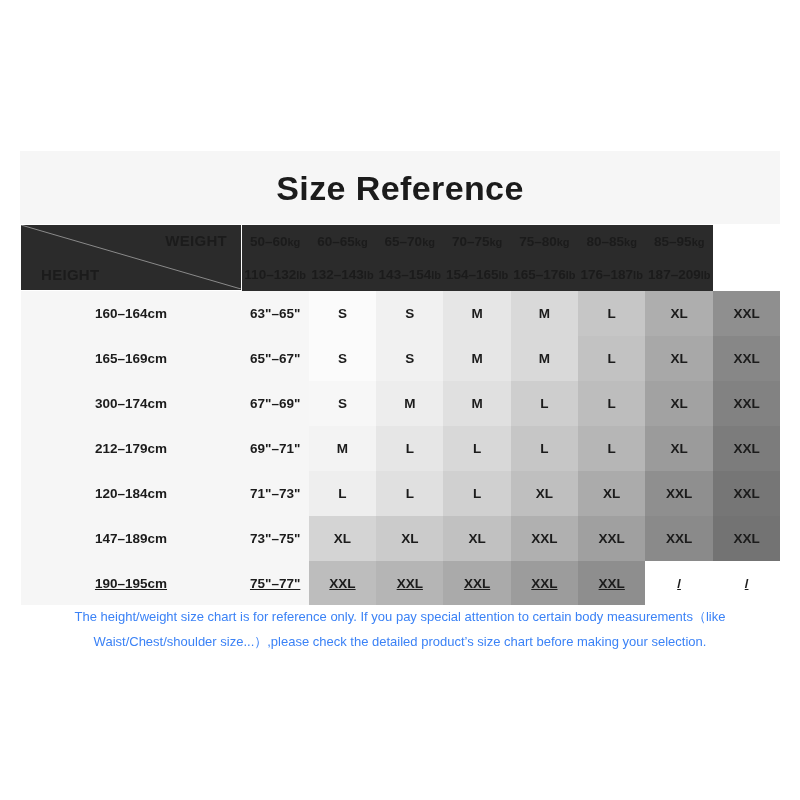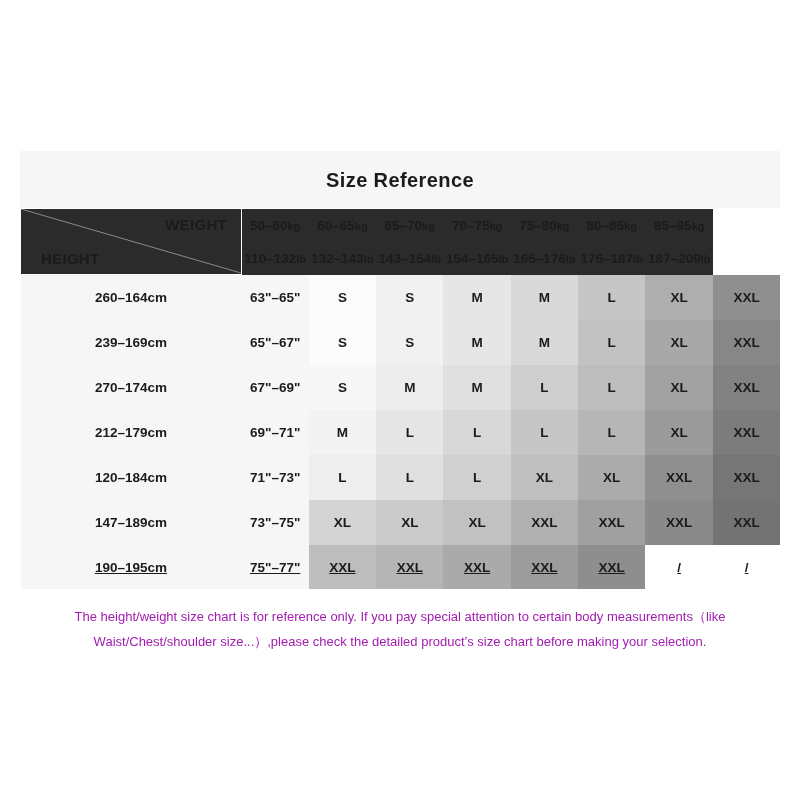--- a/index.html
+++ b/index.html
@@ -18,21 +18,21 @@
   }
   #card {
     position: absolute;
     left: 20px;
     top: 151px;
     width: 760px;
   }
   #title {
     background: #f6f6f6;
     text-align: center;
-    font-size: 20px;
+    font-size: 34px;
     font-weight: bold;
     color: #1b1b1b;
     letter-spacing: 0.4px;
     padding: 18px 0 16px 0;
   }
   table.size {
     border-collapse: collapse;
     width: 760px;
     table-layout: fixed;
   }
@@ -112,21 +112,21 @@
     border-bottom: 1px dashed #d8d8d8;
   }
   td.cell.last { border-right: none; }
   tr.last td { border-bottom: none; text-decoration: underline; }
   .note {
     position: absolute;
     left: 20px;
     top: 604px;
     width: 760px;
     text-align: center;
-    color: #a21caf;
+    color: #3b82f6;
     font-size: 13px;
     line-height: 25px;
   }
 </style>
 </head>
 <body>
 
 <div id="wrap">
 
   <div id="card">
@@ -158,43 +158,43 @@
           <th class="hdr-lb"><span>132–143</span><span class="unit">lb</span></th>
           <th class="hdr-lb"><span>143–154</span><span class="unit">lb</span></th>
           <th class="hdr-lb"><span>154–165</span><span class="unit">lb</span></th>
           <th class="hdr-lb"><span>165–176</span><span class="unit">lb</span></th>
           <th class="hdr-lb"><span>176–187</span><span class="unit">lb</span></th>
           <th class="hdr-lb last"><span>187–209</span><span class="unit">lb</span></th>
         </tr>
       </thead>
       <tbody id="tbody">
           <tr>
-            <td class="h-cm">260–164cm</td>
+            <td class="h-cm">160–164cm</td>
             <td class="h-in">63"–65"</td>
             <td class="cell" style="background: rgb(251, 251, 251);">S</td>
             <td class="cell" style="background: rgb(241, 241, 241);">S</td>
             <td class="cell" style="background: rgb(230, 230, 230);">M</td>
             <td class="cell" style="background: rgb(217, 217, 217);">M</td>
             <td class="cell" style="background: rgb(198, 198, 198);">L</td>
             <td class="cell" style="background: rgb(174, 174, 174);">XL</td>
             <td class="cell last" style="background: rgb(143, 143, 143);">XXL</td>
           </tr>
           <tr>
-            <td class="h-cm">239–169cm</td>
+            <td class="h-cm">165–169cm</td>
             <td class="h-in">65"–67"</td>
             <td class="cell" style="background: rgb(251, 251, 251);">S</td>
             <td class="cell" style="background: rgb(241, 241, 241);">S</td>
             <td class="cell" style="background: rgb(230, 230, 230);">M</td>
             <td class="cell" style="background: rgb(217, 217, 217);">M</td>
             <td class="cell" style="background: rgb(194, 194, 194);">L</td>
             <td class="cell" style="background: rgb(168, 168, 168);">XL</td>
             <td class="cell last" style="background: rgb(135, 135, 135);">XXL</td>
           </tr>
           <tr>
-            <td class="h-cm">270–174cm</td>
+            <td class="h-cm">300–174cm</td>
             <td class="h-in">67"–69"</td>
             <td class="cell" style="background: rgb(247, 247, 247);">S</td>
             <td class="cell" style="background: rgb(237, 237, 237);">M</td>
             <td class="cell" style="background: rgb(224, 224, 224);">M</td>
             <td class="cell" style="background: rgb(206, 206, 206);">L</td>
             <td class="cell" style="background: rgb(189, 189, 189);">L</td>
             <td class="cell" style="background: rgb(162, 162, 162);">XL</td>
             <td class="cell last" style="background: rgb(130, 130, 130);">XXL</td>
           </tr>
           <tr>

